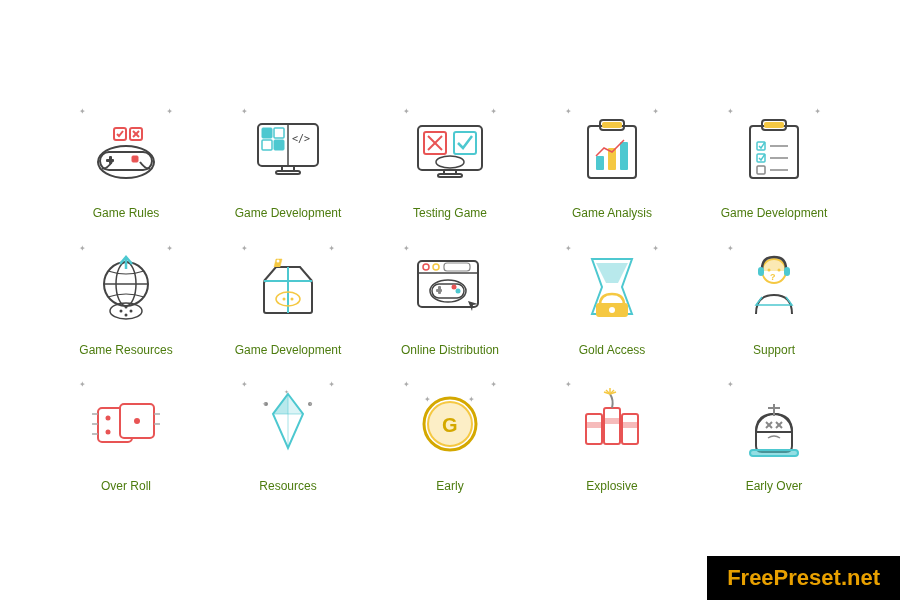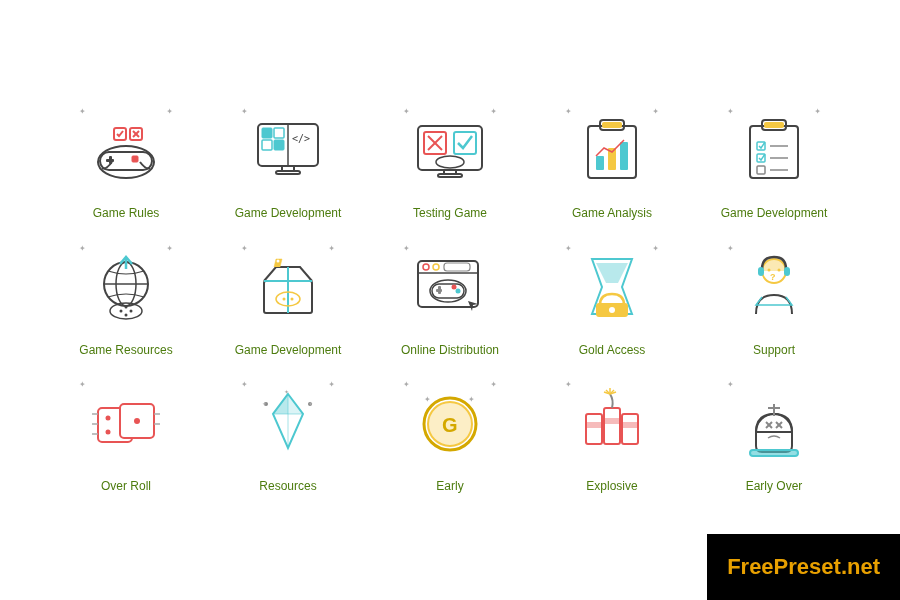--- a/index.html
+++ b/index.html
@@ -54,21 +54,21 @@
 
     
     .watermark {
       position: fixed;
       bottom: 0;
       right: 0;
       background: #000;
       color: #fff;
       font-size: 22px;
       font-weight: bold;
-      padding: 20px 20px;
+      padding: 9px 20px;
       font-family: Arial, sans-serif;
     }
     .watermark span { color: #e8a000; }
   </style>
 </head>
 <body>
 
 <div class="grid-container">
 
   <div class="icon-item">

